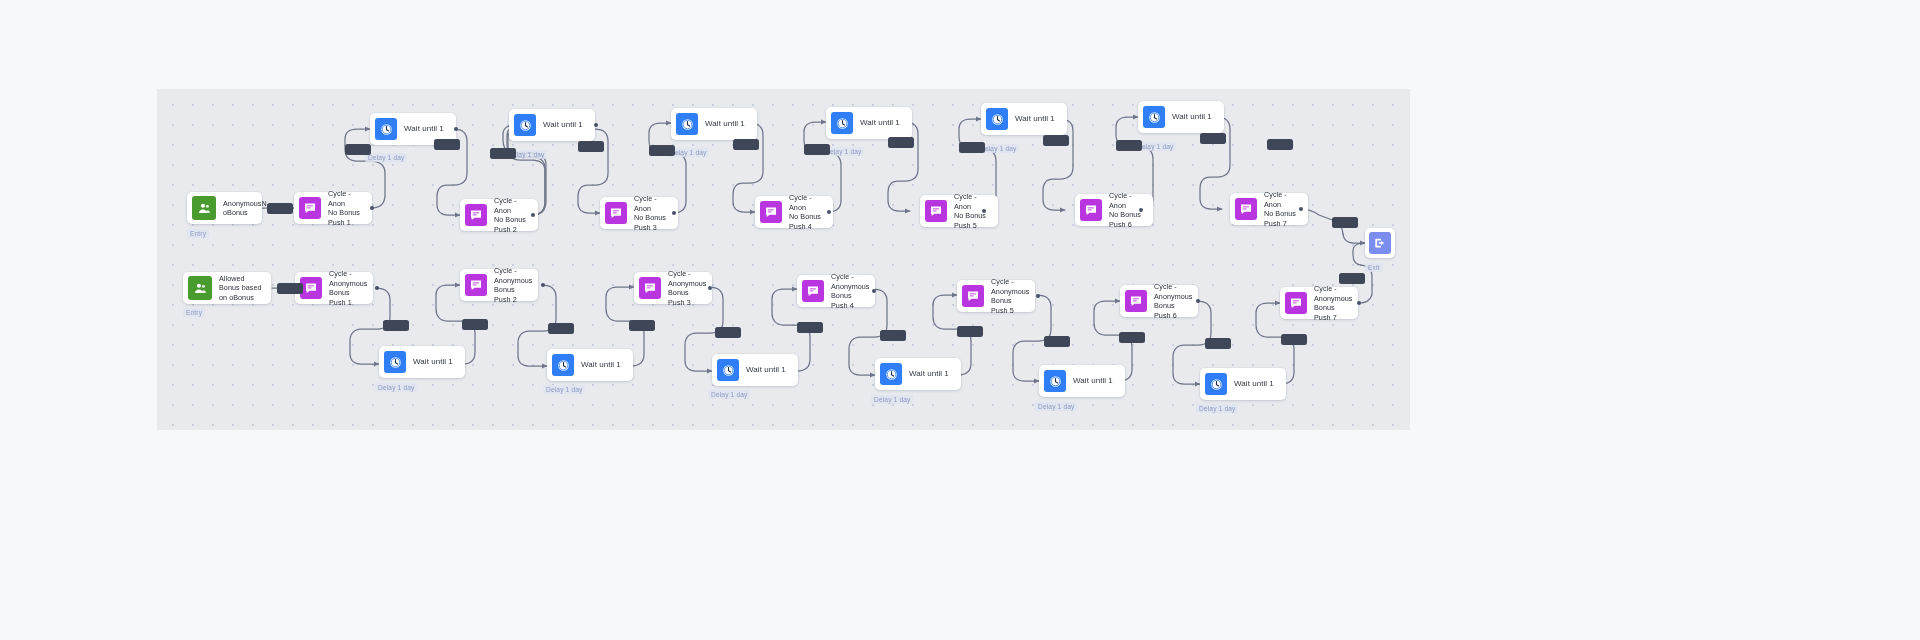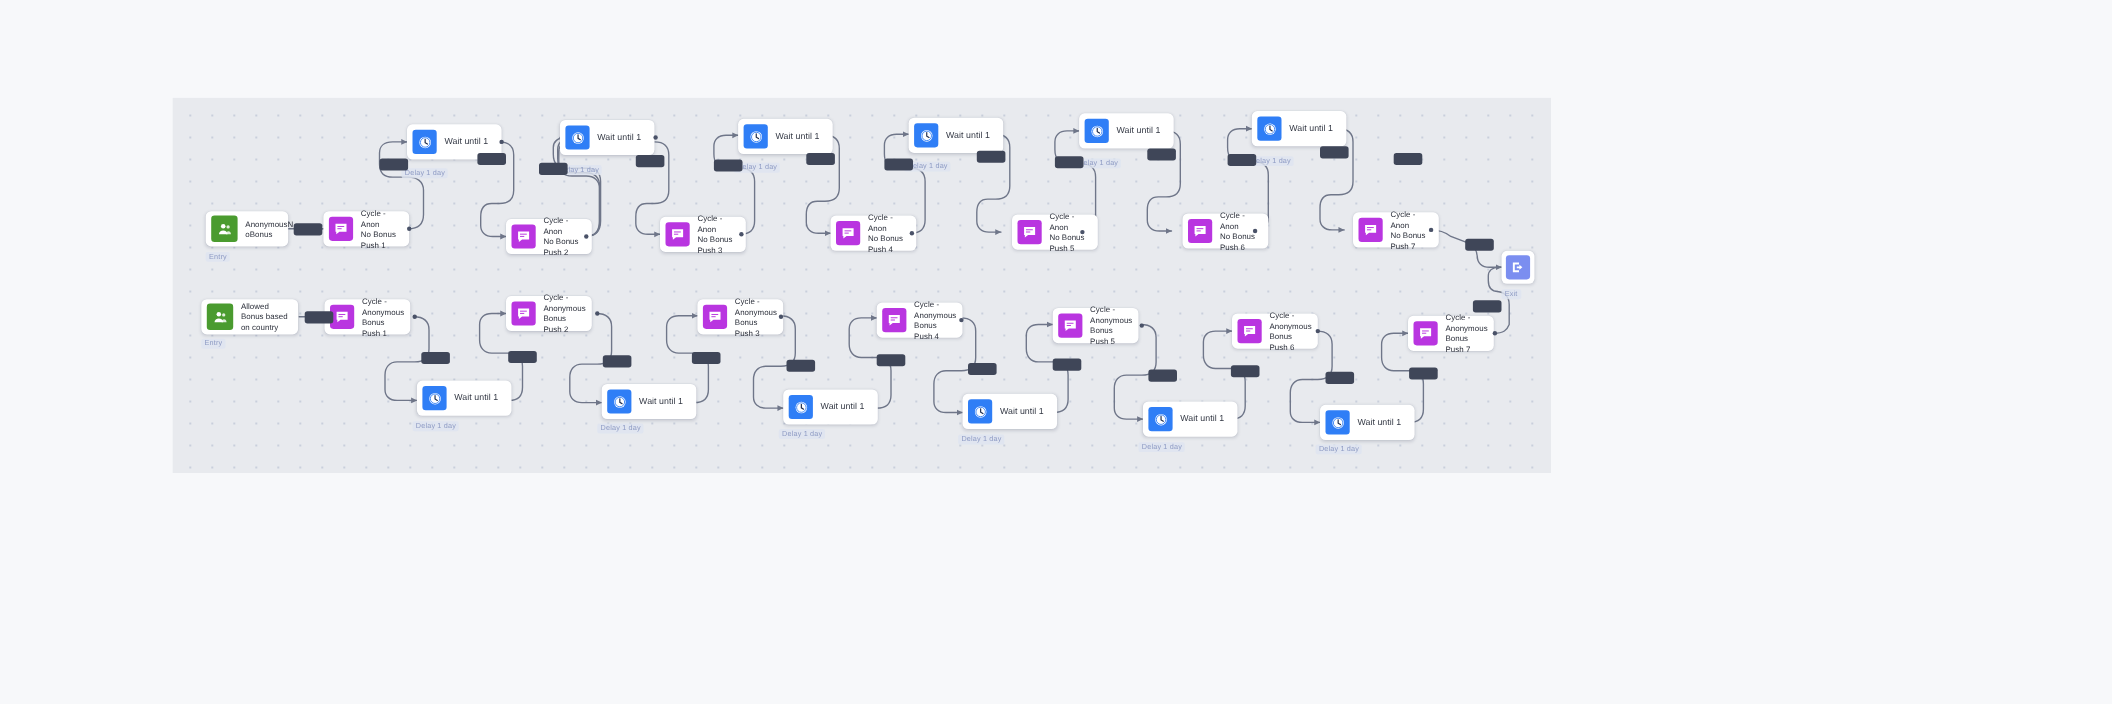--- a/index.html
+++ b/index.html
@@ -366,21 +366,21 @@
       <span class="ico green">
         <svg width="15" height="15" viewBox="0 0 24 24" fill="#fff">
           <circle cx="9.5" cy="7.6" r="3.3"></circle>
           <path d="M3.2 19.2c0-3.6 2.9-5.6 6.3-5.6s6.3 2 6.3 5.6z"></path>
           <circle cx="16.6" cy="8.4" r="2.4" opacity=".82"></circle>
           <path d="M13.5 19.2c0-2.9 1.6-4.5 3.6-4.5s3.6 1.6 3.6 4.5z" opacity=".82"></path>
         </svg>
       </span>
       <span class="lbl">Allowed
 Bonus based
-on country</span>
+on oBonus</span>
     </div>
     <div class="caption" style="left:26px; top:219px;">Entry</div>
 
     <div class="node push" style="left:138px; top:183px;">
       <span class="ico purple">
         <svg width="14" height="14" viewBox="0 0 24 24" fill="#fff">
           <path d="M3.4 4.2h17.2v12.3H9.6L4.6 20.4v-3.9H3.4z"></path>
           <rect x="6.4" y="7.6" width="10.6" height="1.5" fill="#b935e0"></rect>
           <rect x="6.4" y="11.1" width="6.6" height="1.5" fill="#b935e0"></rect>
         </svg>

